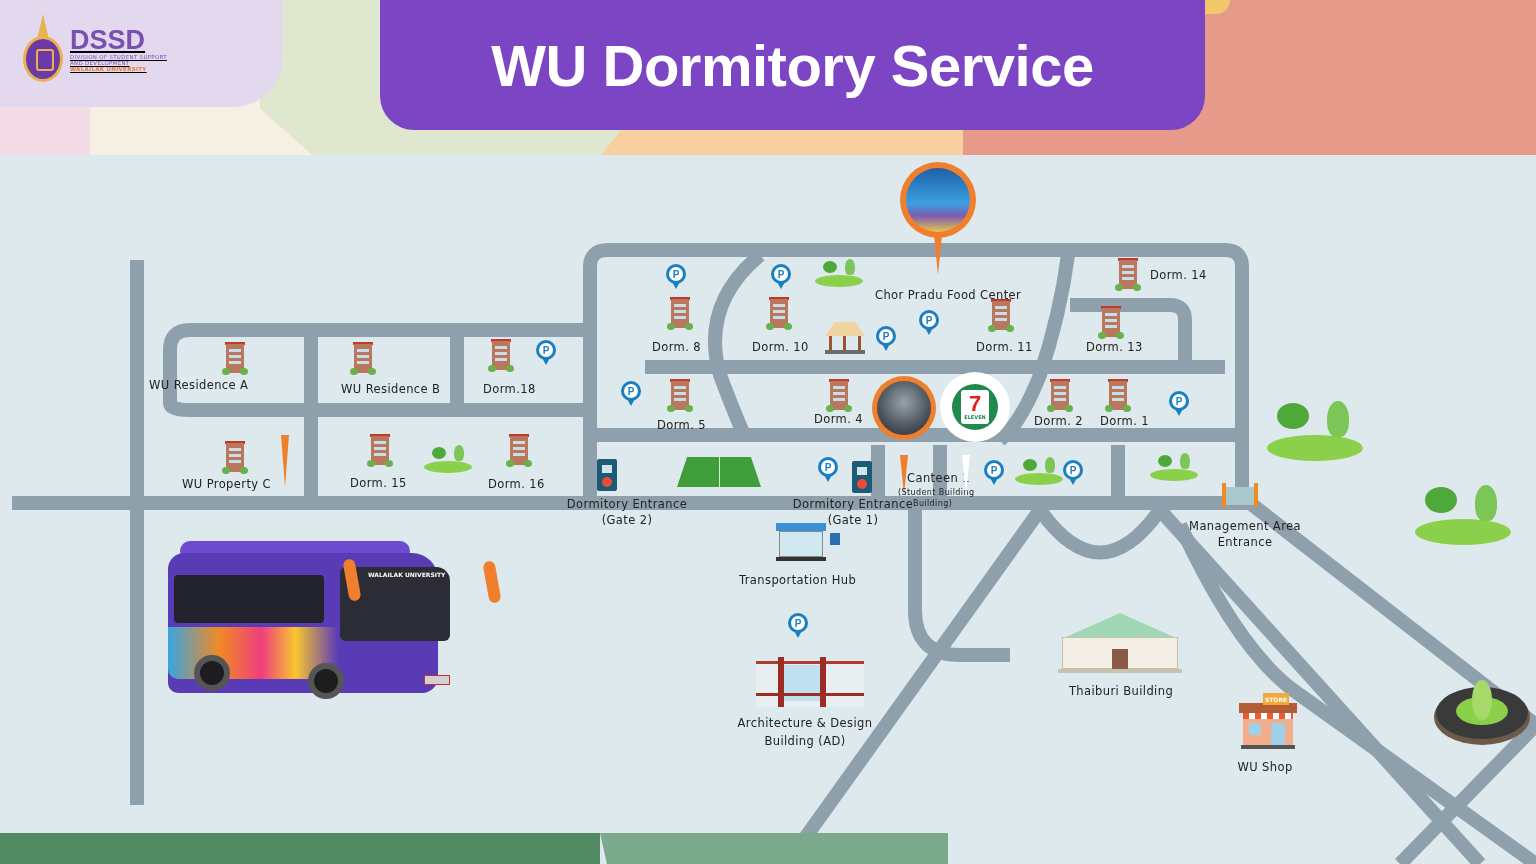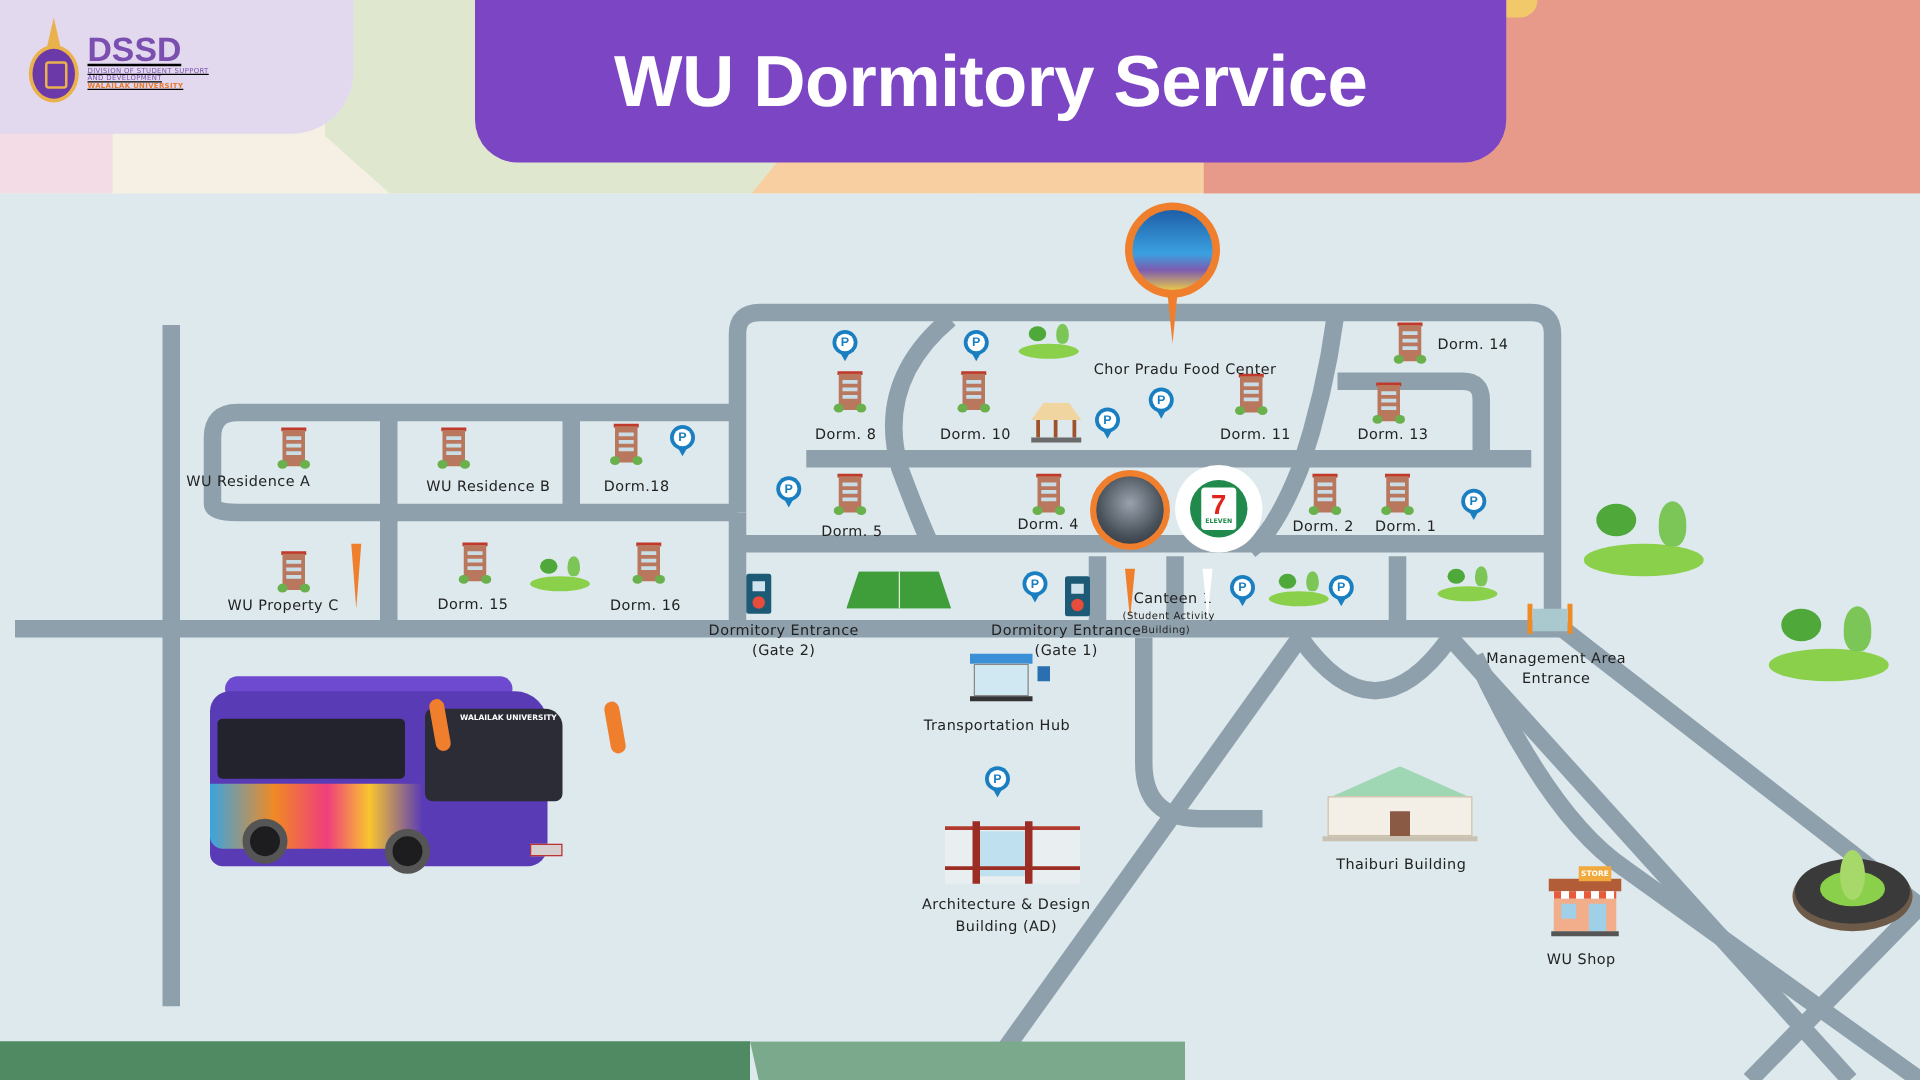--- a/index.html
+++ b/index.html
@@ -421,21 +421,21 @@
   </div>
   <div class="label" style="left:875px;top:133px">Chor Pradu Food Center</div>
 
   <div class="bubble-tail" style="left:281px;top:280px;border-top:52px solid #f07f2d;"></div>
 
   <div class="bubble-tail" style="left:900px;top:300px;border-top:40px solid #f07f2d;"></div>
   <div class="bubble" style="left:872px;top:221px;width:64px;height:64px;background:#f07f2d;">
     <div class="pic" style="position:absolute;left:5px;top:5px;width:54px;height:54px;background:radial-gradient(circle at 50% 40%,#9aa3ad 0%,#4a525c 60%,#2a2e33 100%);"></div>
   </div>
   <div class="label" style="left:907px;top:316px">Canteen 1</div>
-  <div class="label sub" style="left:898px;top:333px">(Student Activity</div>
+  <div class="label sub" style="left:898px;top:333px">(Student Building</div>
   <div class="label sub" style="left:913px;top:344px">Building)</div>
 
   <div class="bubble-tail" style="left:962px;top:300px;border-top:40px solid #ffffff;"></div>
   <div class="bubble" style="left:940px;top:217px;width:70px;height:70px;background:#ffffff;display:flex;align-items:center;justify-content:center;">
     <div style="width:46px;height:46px;border-radius:50%;background:#1f8a4c;display:flex;flex-direction:column;align-items:center;justify-content:center;">
       <div style="width:28px;height:34px;background:#fff;border-radius:3px;display:flex;flex-direction:column;align-items:center;justify-content:center;">
         <div style="color:#e2231a;font-weight:bold;font-size:22px;line-height:20px;font-family:'Liberation Sans',sans-serif;">7</div>
         <div style="color:#1f8a4c;font-size:5px;font-weight:bold;line-height:6px;">ELEVEN</div>
       </div>
     </div>

